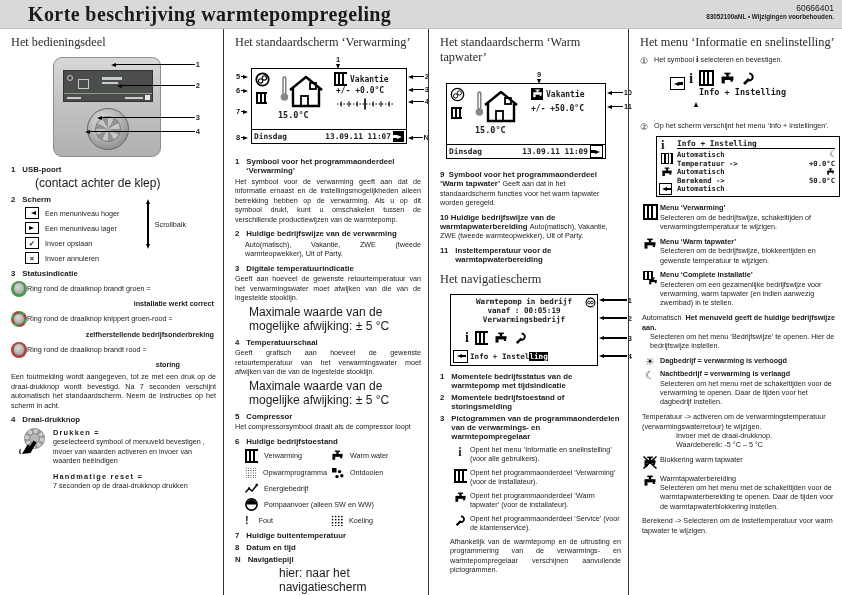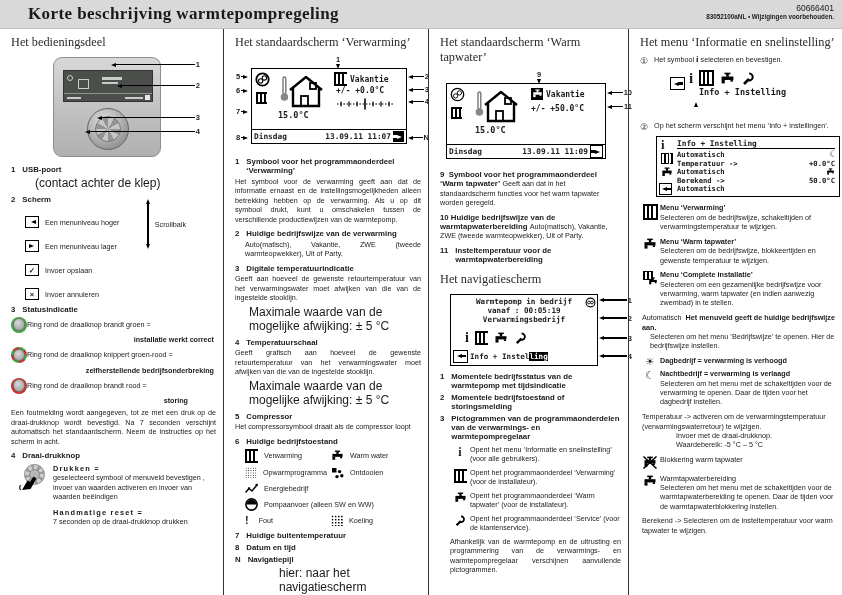--- a/index.html
+++ b/index.html
@@ -1,21 +1,21 @@
 <!DOCTYPE html>
 <html><head>
 <meta charset="utf-8">
 <style>
   html,body{margin:0;padding:0;background:#e8e8e8;}
   .page{width:842px;height:595px;background:#fff;position:relative;overflow:hidden;
         font-family:"Liberation Sans",sans-serif;color:#1a1a1a;}
   
   .hdr{height:28px;background:#d9d9d9;border-bottom:1px solid #c0c0c0;
        display:flex;justify-content:space-between;align-items:center;padding:0 8px 0 28px;}
-  .hdr-title{font-family:"Liberation Serif",serif;font-weight:bold;font-size:17px;letter-spacing:.4px;}
+  .hdr-title{font-family:"Liberation Serif",serif;font-weight:bold;font-size:20px;letter-spacing:.4px;}
   .hdr-right{text-align:right;line-height:1.25;margin-top:-4px;}
   .hdr-num{font-size:8.5px;}
   .hdr-code{font-size:6.3px;font-weight:bold;}
   
   .cols{display:grid;grid-template-columns:223px 205px 200px 214px;height:520px;}
   .col{padding:4px 7px 0 11px;position:relative;font-size:7.2px;}
   .col+.col{border-left:1px solid #333;}
   h2.sec{font-family:"Liberation Serif",serif;font-weight:normal;font-size:12.3px;color:#2a2a2a;margin:2px 0 5px;}
   .itm{margin-bottom:5px;}
   .ihead{display:flex;gap:7px;font-weight:bold;font-size:7.8px;margin-bottom:1.5px;}
@@ -82,21 +82,21 @@
   .devwrap{position:relative;height:106px;margin-bottom:4px;}
   .device{position:absolute;left:42px;top:2px;width:106px;height:98px;border-radius:9px;
       background:linear-gradient(180deg,#d8d8d8,#c0c0c0 55%,#b0b0b0);border:1px solid #8d8d8d;}
   .dev-screen{position:absolute;left:9px;top:12px;width:88px;height:30px;background:#4b4e4b;border:1px solid #333;}
   .ds{position:absolute;background:#c9cdc9;}
   .dev-knob{position:absolute;left:33px;top:50px;width:40px;height:40px;border-radius:50%;
       background:radial-gradient(circle at 40% 32%,#e3e3e3,#9c9c9c 68%,#787878);border:1px solid #666;}
   .dev-knob:after{content:"";position:absolute;left:7px;top:7px;width:24px;height:24px;border-radius:50%;
       background:repeating-conic-gradient(#c6c6c6 0 30deg,#939393 30deg 60deg);border:1px solid #7a7a7a;}
   
-  .srow{display:flex;align-items:center;gap:6px;margin:12px 0 3px 14px;}
+  .srow{display:flex;align-items:center;gap:6px;margin:3px 0 3px 14px;}
   .scrollbar{position:absolute;right:30px;top:2px;display:flex;align-items:center;gap:5px;height:54px;}
   .sbar{display:flex;flex-direction:column;align-items:center;height:100%;}
   .sbar .vln2{width:1.4px;background:#000;flex:1;}
   
   .strow{display:flex;margin:2.5px 0;align-items:flex-start;}
   .stres{font-weight:bold;text-align:right;margin:0 2px 3px 0;}
   
   .krow{display:grid;grid-template-columns:30px 1fr;gap:4px;margin:4px 0 6px 8px;align-items:start;}
   .term{font-weight:bold;letter-spacing:1.2px;font-size:7.4px;}
   
@@ -237,21 +237,21 @@
             </span>
         <span style="padding-top:3px;">Ring rond de draaiknop knippert groen-rood =</span>
           </div>
       <div class="stres">zelfherstellende bedrijfsonderbreking</div>
       <div class="strow">
         <span class="ring r">
               <span class="knobface"></span>
             </span>
         <span style="padding-top:3px;">Ring rond de draaiknop brandt rood =</span>
           </div>
-      <div class="stres" style="margin-right:28px;">storing</div>
+      <div class="stres" style="margin-right:36px;">storing</div>
       <div class="body">Een foutmelding wordt aangegeven, tot ze met een druk op de draai-drukknop wordt bevestigd. Na 7 seconden verschijnt automatisch het standaardscherm. Neem de instructies op het scherm in acht.</div>
     </div>
 
     <div class="itm">
       <div class="ihead">
             <span>4</span>
             <span>Draai-drukknop</span>
           </div>
       <div class="krow">
         <span style="position:relative;width:28px;height:28px;">

